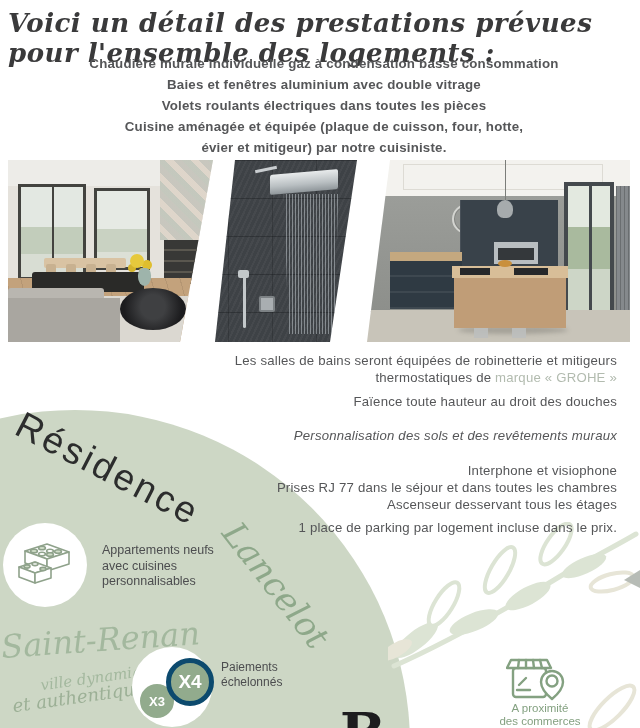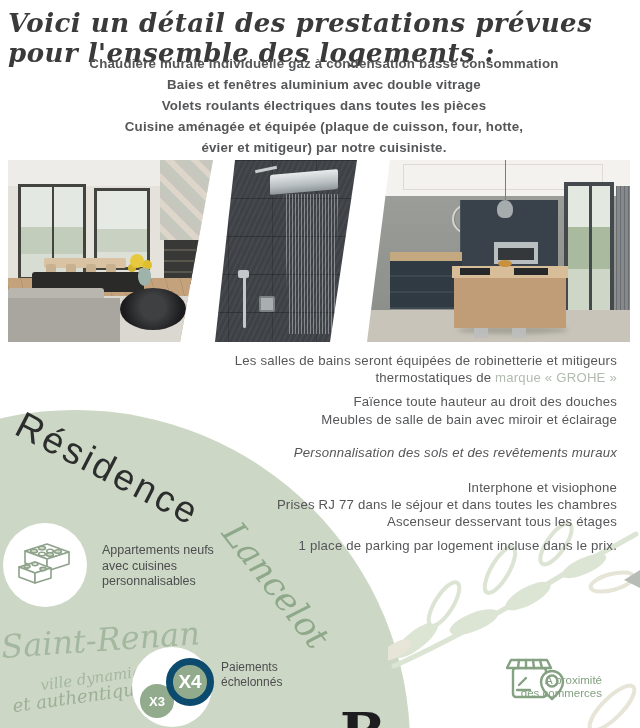--- a/index.html
+++ b/index.html
@@ -116,31 +116,31 @@
   
   .lego-circle{position:absolute;left:3px;top:523px;width:84px;height:84px;border-radius:50%;background:#fff;
     z-index:3;display:flex;align-items:center;justify-content:center;}
   .apartments-label{position:absolute;left:102px;top:543px;width:122px;z-index:3;font-size:12.5px;
     line-height:15.5px;color:#4c4d4f;}
   .pay-circle{position:absolute;left:132px;top:647px;width:80px;height:80px;border-radius:50%;background:#fff;z-index:3;}
   .x3-circle{position:absolute;left:138px;top:682px;width:38px;height:38px;border-radius:50%;background:var(--badge-green);
     border:2px solid #fff;z-index:4;display:flex;align-items:center;justify-content:center;
     color:#fff;font-weight:bold;font-size:13px;}
   .x4-circle{position:absolute;left:166px;top:658px;width:48px;height:48px;border-radius:50%;background:var(--badge-green);
-    border:7px solid #0c4a6e;z-index:5;display:flex;align-items:center;justify-content:center;
+    border:5px solid #0c4a6e;z-index:5;display:flex;align-items:center;justify-content:center;
     color:#fff;font-weight:bold;font-size:19px;}
   .payments-label{position:absolute;left:221px;top:660px;width:92px;z-index:3;font-size:12px;
     line-height:15px;color:#4c4d4f;}
   .partial-letter{position:absolute;left:340px;top:706px;z-index:3;font-family:"DejaVu Serif",serif;
     font-weight:bold;font-size:54px;color:#1d1d1f;line-height:1;}
 
   
   .leaf-svg{position:absolute;left:388px;top:522px;z-index:1;}
   .shop-icon{position:absolute;left:506px;top:652px;z-index:3;}
-  .shops-label{position:absolute;left:478px;top:674px;width:124px;z-index:3;text-align:right;
+  .shops-label{position:absolute;left:478px;top:702px;width:124px;z-index:3;text-align:center;
     font-size:11.5px;line-height:12.5px;color:var(--icon-green);}
 </style>
 </head>
 <body>
 
 <div class="page">
 
   <div class="title">Voici un détail des prestations prévues pour l'ensemble des logements :</div>
 
   <div class="top-features">
@@ -213,21 +213,20 @@
       <div class="kt-hob" style="left:452px;width:30px"></div>
       <div class="kt-hob" style="left:506px;width:34px"></div>
       <div class="kt-fruit"></div>
     </div>
   </div>
 
   <div class="right-block">
     <div>Les salles de bains seront équipées de robinetterie et mitigeurs</div>
     <div><span>thermostatiques de </span><span class="rb-brand">marque « GROHE »</span></div>
     <div class="mt7">Faïence toute hauteur au droit des douches</div>
-    <div>Meubles de salle de bain avec miroir et éclairage</div>
     <div class="mt16">Personnalisation des sols et des revêtements muraux</div>
     <div class="mt18">Interphone et visiophone</div>
     <div>Prises RJ 77 dans le séjour et dans toutes les chambres</div>
     <div>Ascenseur desservant tous les étages</div>
     <div class="mt6">1 place de parking par logement incluse dans le prix.</div>
   </div>
 
   <div class="bg-circle"></div>
 
   <svg class="leaf-svg" width="252" height="206" viewBox="0 0 252 206">

